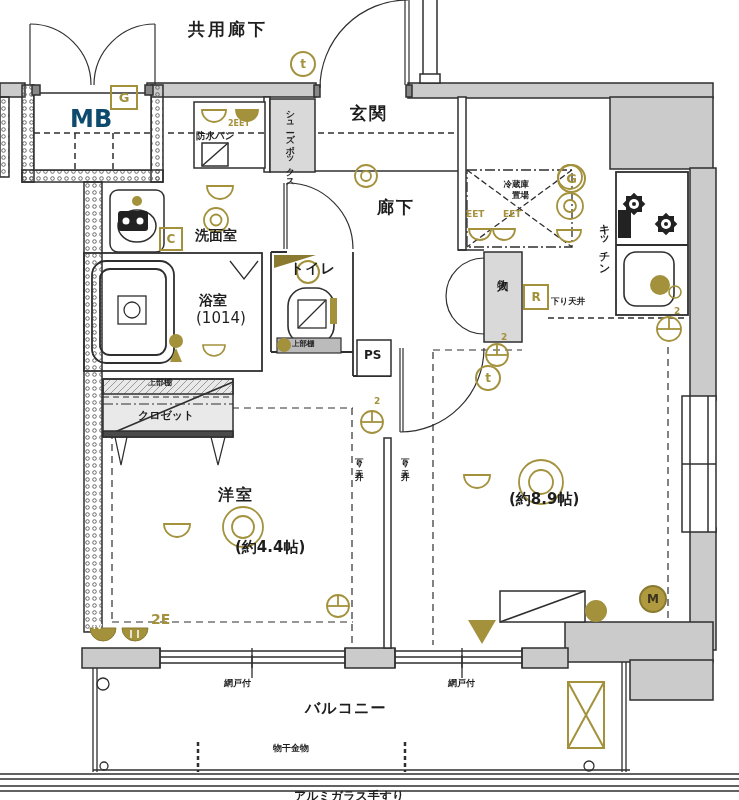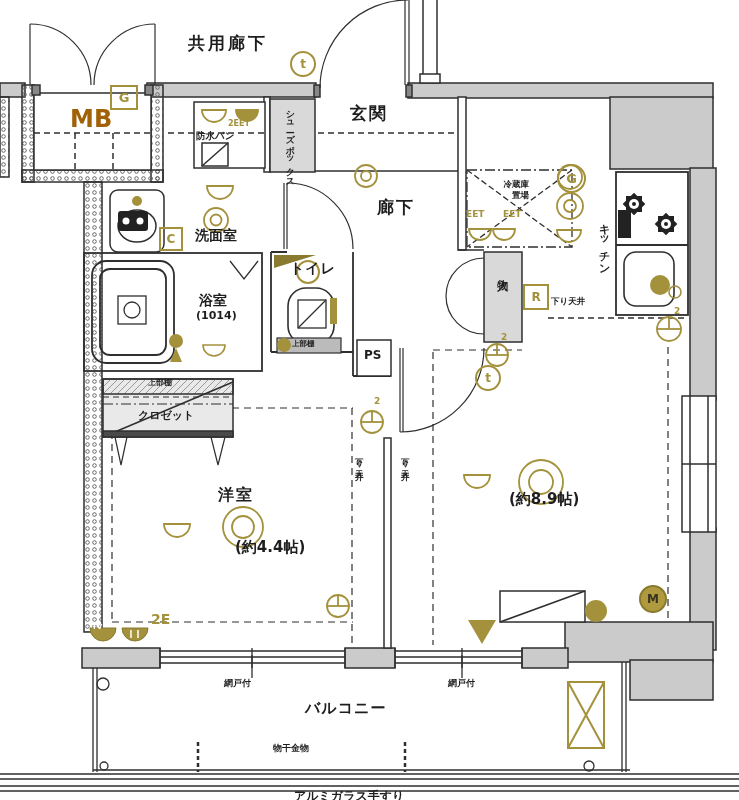--- a/index.html
+++ b/index.html
@@ -275,33 +275,33 @@
   </g>
 
   <g>
     <path d="M90 628 h26 a13 13 0 0 1 -26 0 Z" fill="#a3913c" stroke="#8a7a30"></path>
     <path d="M122 628 h26 a13 13 0 0 1 -26 0 Z" fill="#a3913c" stroke="#8a7a30"></path>
     <line x1="131" y1="630" x2="131" y2="638" stroke="#fff" stroke-width="1.5"></line>
     <line x1="138" y1="630" x2="138" y2="638" stroke="#fff" stroke-width="1.5"></line>
   </g>
 </svg>
 
-<div class="lbl" style="left:188px;top:20px;font-size:17px;letter-spacing:3px;margin-top:14px;">共用廊下</div>
-<div class="lbl" style="left:70px;top:106px;font-size:24px;color:#a16207;">MB</div>
+<div class="lbl" style="left:188px;top:20px;font-size:17px;letter-spacing:3px;">共用廊下</div>
+<div class="lbl" style="left:70px;top:106px;font-size:24px;color:#0c4a6e;">MB</div>
 <div class="badge" style="left:110px;top:85px;width:24px;height:21px;font-size:13px;">G</div>
 <div class="badge round" style="left:290px;top:51px;width:22px;height:22px;font-size:12px;">t</div>
 <div class="lbl" style="left:350px;top:104px;font-size:17px;letter-spacing:2px;">玄関</div>
 <div class="lbl vert" style="left:285px;top:104px;font-size:9px;height:66px;">シューズボックス</div>
 <div class="lbl gold" style="left:228px;top:119px;font-size:8px;">2EET</div>
 <div class="lbl" style="left:196px;top:131px;font-size:9.5px;">防水パン</div>
 <div class="lbl" style="left:377px;top:198px;font-size:17px;letter-spacing:2px;">廊下</div>
 <div class="badge" style="left:159px;top:227px;width:20px;height:20px;font-size:12px;">C</div>
 <div class="lbl" style="left:195px;top:227px;font-size:14px;text-align:right;">洗面室</div>
 <div class="lbl" style="left:199px;top:292px;font-size:14px;">浴室</div>
-<div class="lbl" style="left:196px;top:310px;font-size:11px;font-weight:bold;">(1014)</div>
+<div class="lbl" style="left:196px;top:310px;font-size:15px;font-weight:normal;">(1014)</div>
 <div class="lbl" style="left:290px;top:260px;font-size:14px;letter-spacing:1px;">トイレ</div>
 <div class="lbl" style="left:292px;top:340px;font-size:7.5px;">上部棚</div>
 <div class="lbl" style="left:364px;top:349px;font-size:12px;">PS</div>
 <div class="lbl ctr" style="left:489px;top:180px;width:40px;font-size:8.5px;">冷蔵庫</div>
 <div class="lbl ctr" style="left:489px;top:191px;width:40px;font-size:8.5px;">置場</div>
 <div class="lbl gold" style="left:466px;top:209px;font-size:9px;">EET</div>
 <div class="lbl gold" style="left:503px;top:209px;font-size:9px;">EET</div>
 <div class="badge round" style="left:557px;top:164px;width:25px;height:25px;font-size:13px;">G</div>
 <div class="lbl vert" style="left:597px;top:216px;font-size:11px;height:90px;">キッチン</div>
 <div class="lbl vert" style="left:495px;top:270px;font-size:11px;height:56px;">物入</div>

